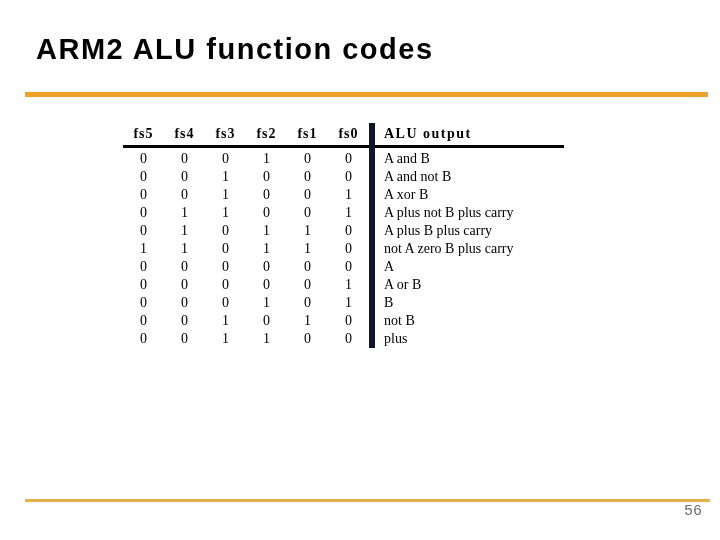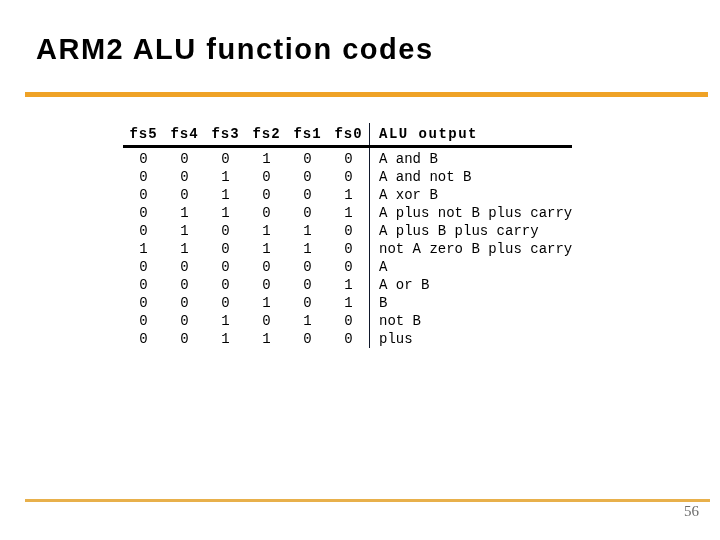--- a/index.html
+++ b/index.html
@@ -41,29 +41,29 @@
     width: 685px;
     height: 3px;
     background: var(--rule-bottom, #E8B04B);
   }
   .page-number {
     position: absolute;
     left: 684px;
     top: 503px;
     font-size: 15px;
     color: var(--page-num-color, #6B6B6B);
-    font-family: Liberation Serif, serif;
+    font-family: Liberation Mono, monospace;
   }
   table.alu-table {
     position: absolute;
     left: 123px;
     top: 123px;
     border-collapse: collapse;
     table-layout: fixed;
-    font-family: Liberation Mono, monospace;
+    font-family: Liberation Serif, serif;
     color: #000000;
   }
   table.alu-table th {
     width: 41px;
     font-size: 14px;
     font-weight: bold;
     letter-spacing: 1px;
     text-align: center;
     padding: 3px 0 3px 0;
     border-bottom: 3px solid #000000;
@@ -81,21 +81,21 @@
     height: 18px;
     line-height: 18px;
     padding: 0;
     white-space: nowrap;
   }
   table.alu-table td.out {
     text-align: left;
     padding-left: 9px;
   }
   table.alu-table .out {
-    border-left: 1px solid #0f172a;
+    border-left: 6px solid #0f172a;
     margin-left: 20px;
   }
   table.alu-table tbody tr:first-child td {
     padding-top: 2px;
   }
 </style>
 </head>
 <body>
 
 <div class="slide">

